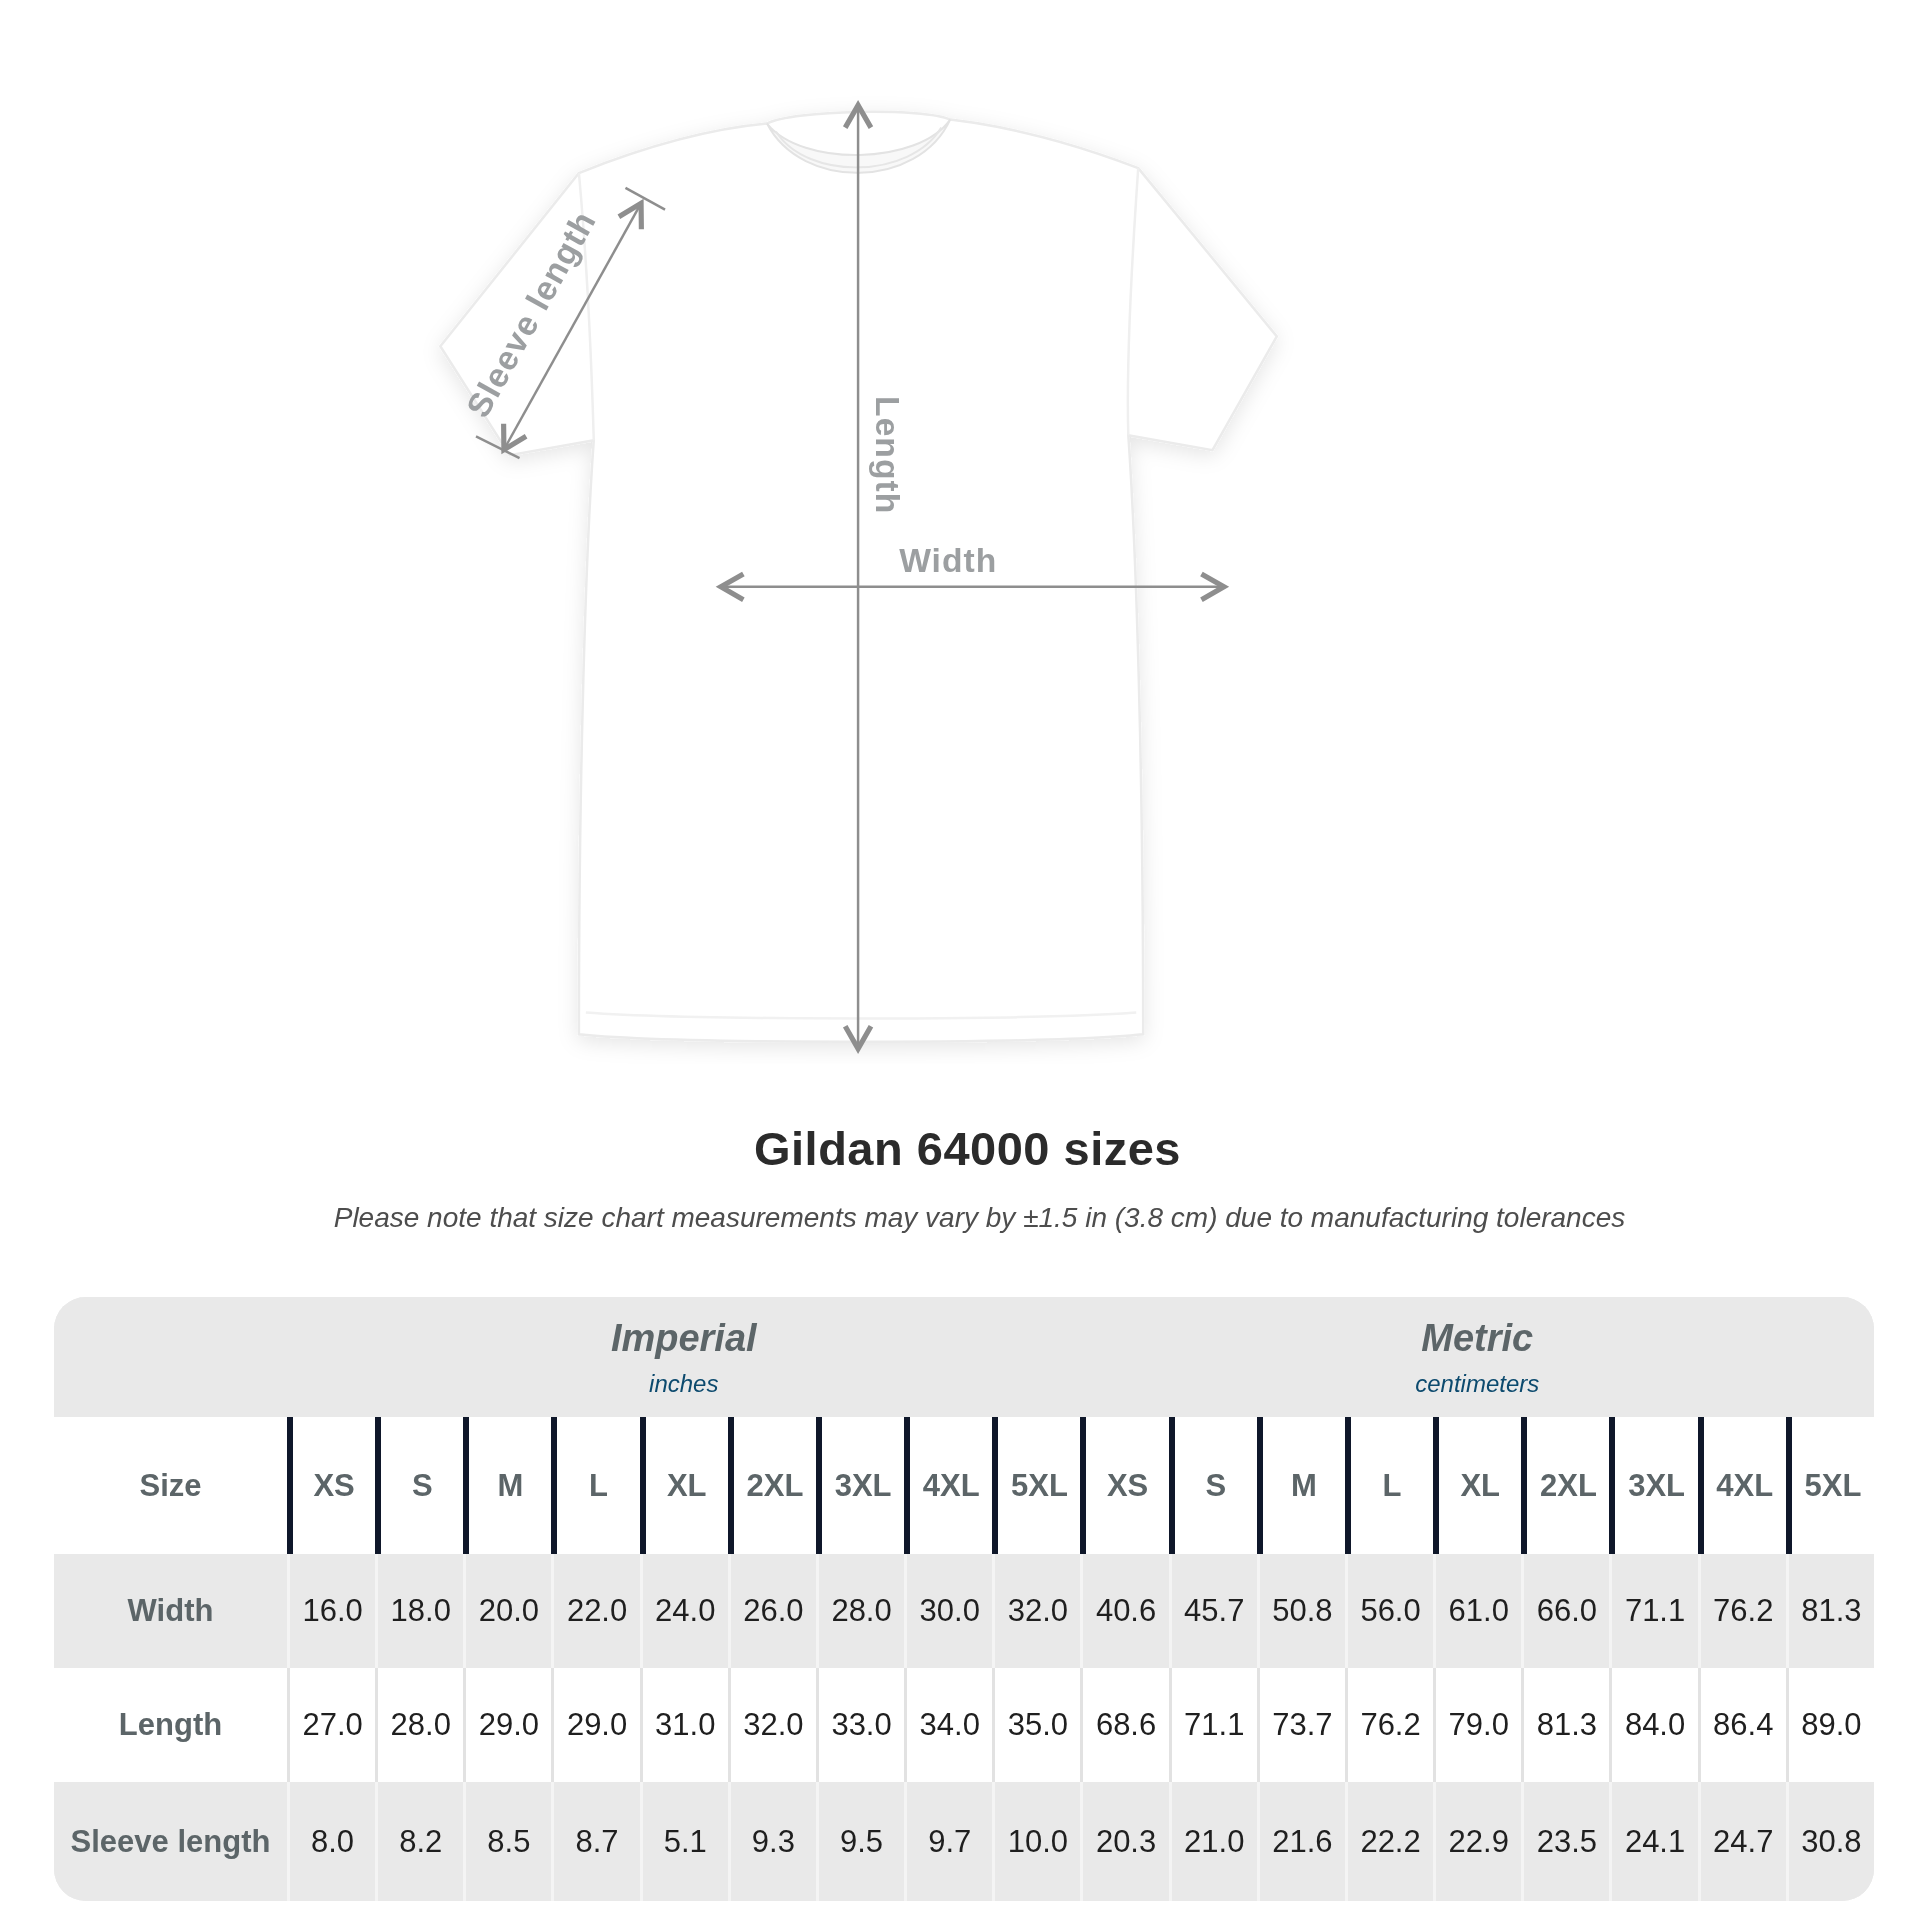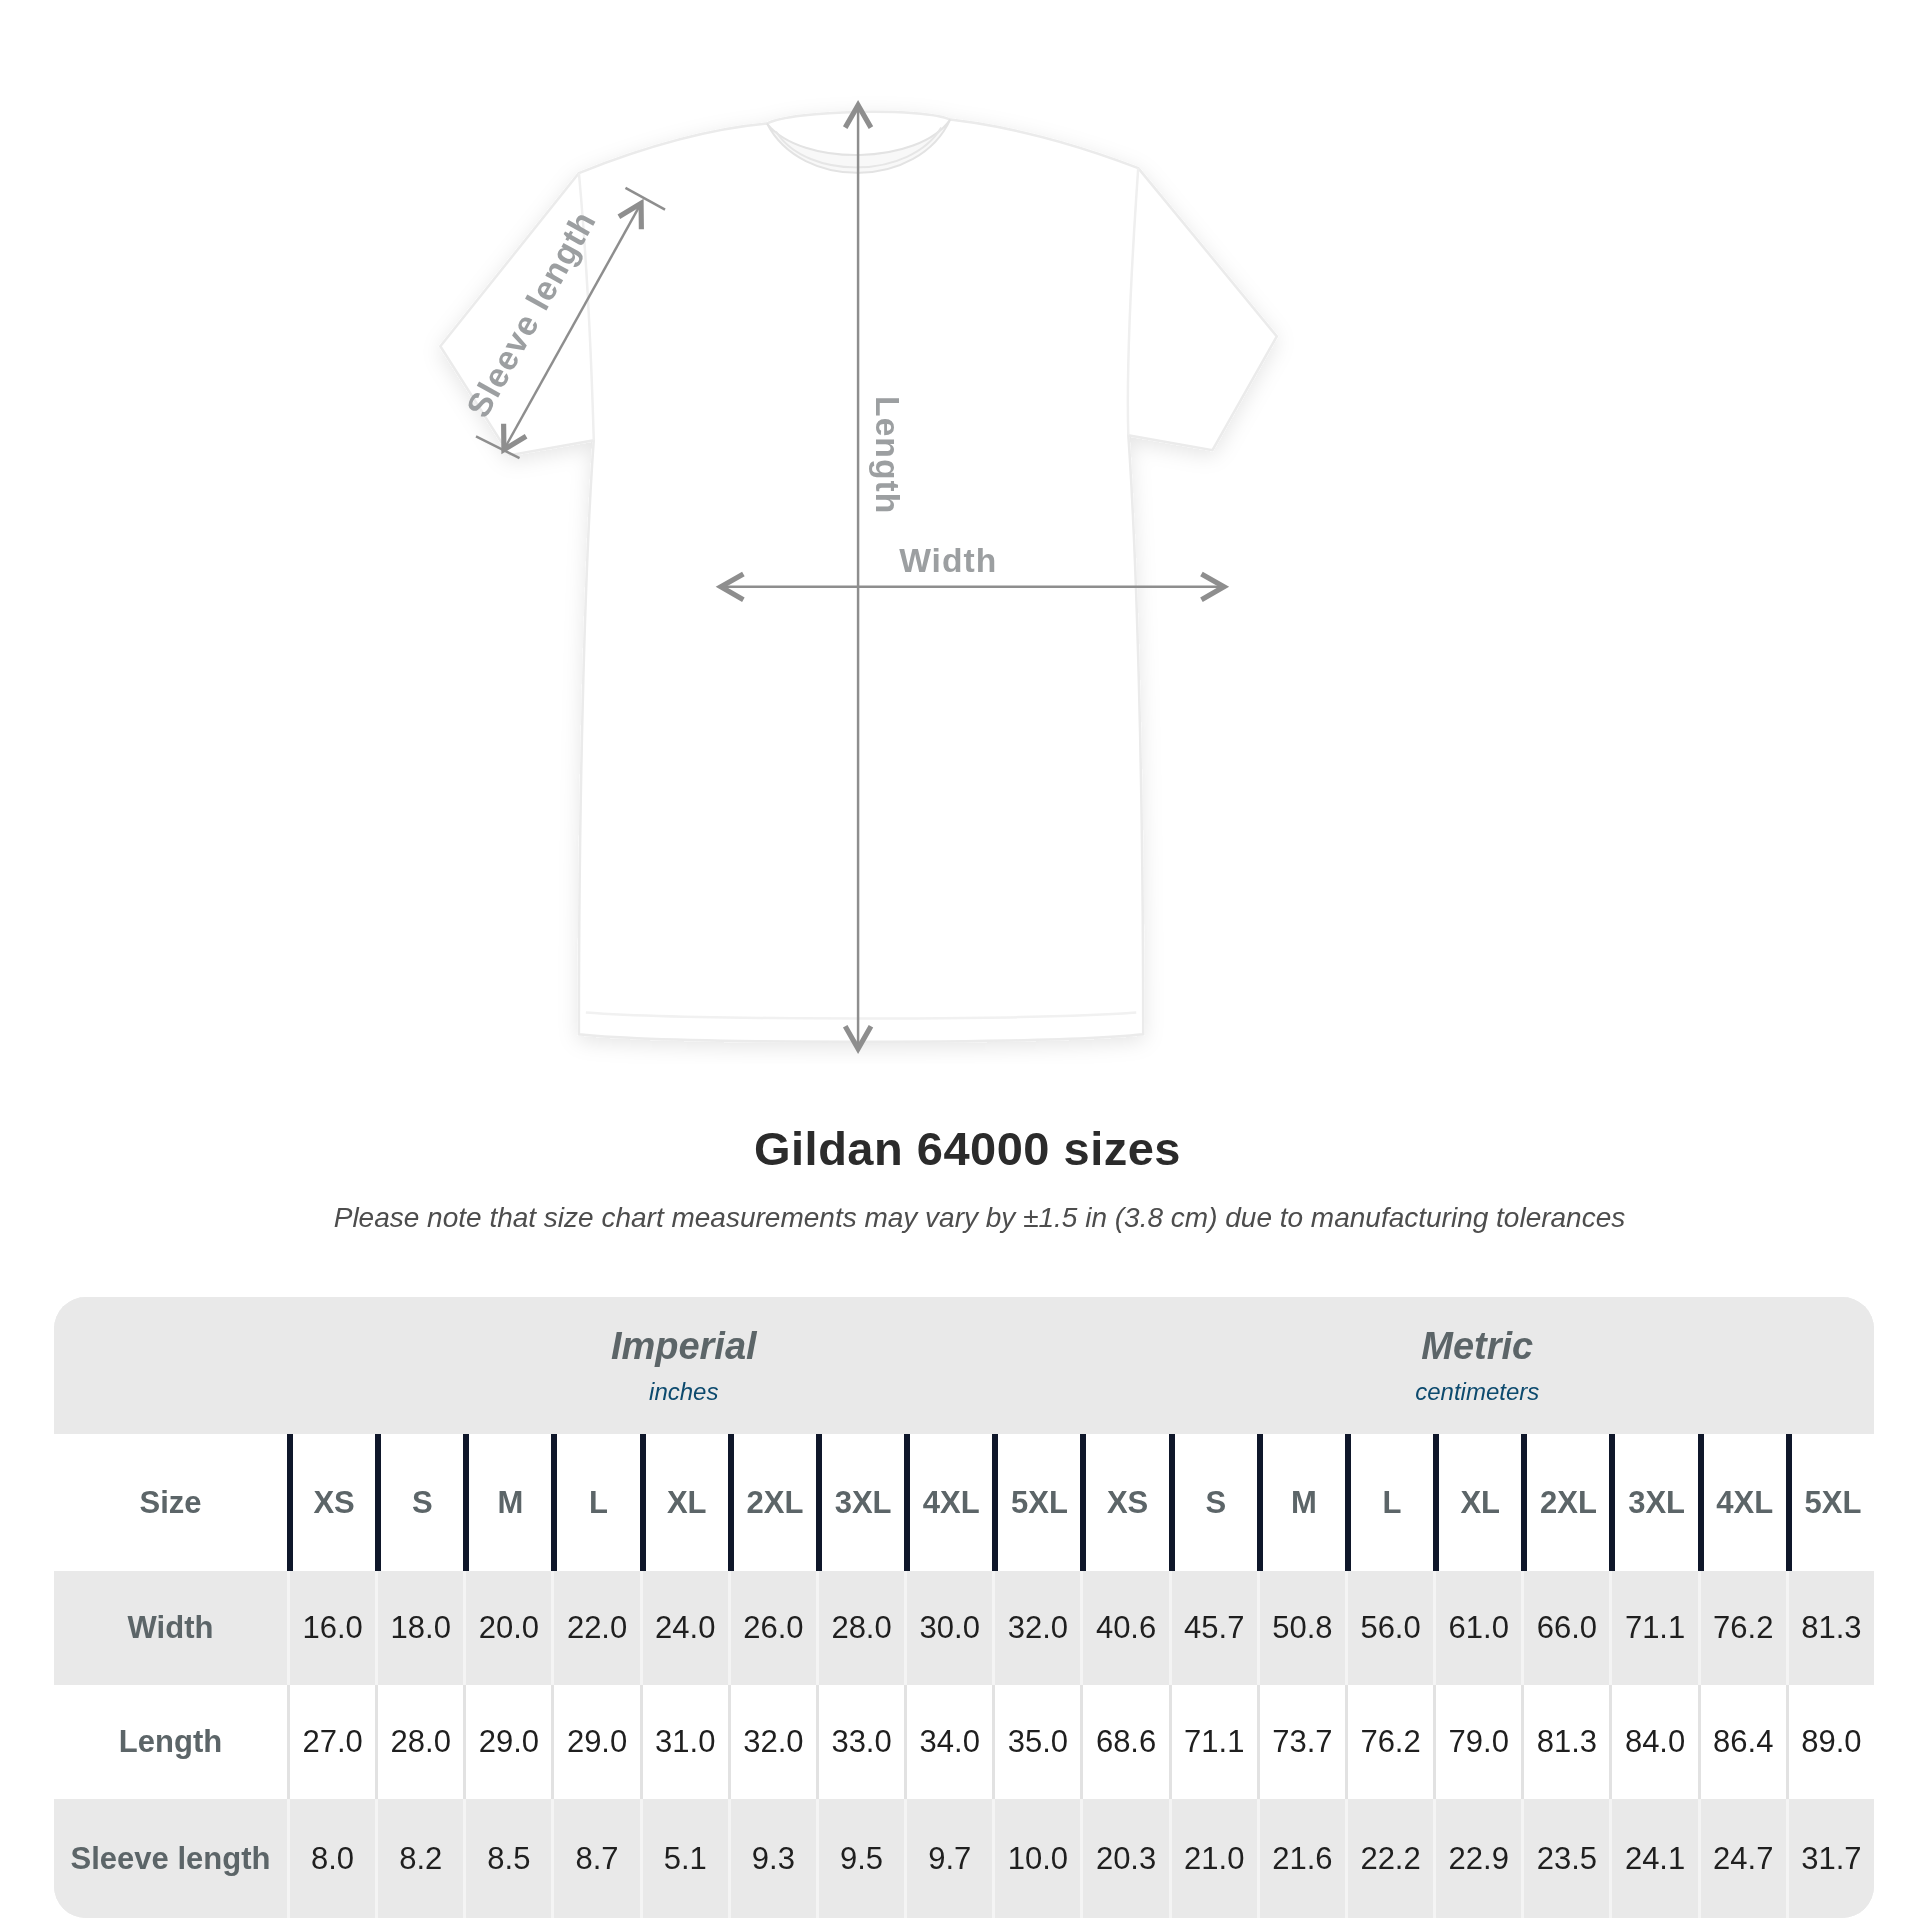--- a/index.html
+++ b/index.html
@@ -21,21 +21,21 @@
     position:absolute;left:0;top:1186px;width:100%;margin:16px;text-align:center;
     font-size:28px;font-style:italic;color:#4d4d4d;
   }
   
   .size-table{
     position:absolute;left:54px;top:1297px;width:1820px;
     border-radius:32px;overflow:hidden;background:#e9e9e9;
   }
   .unit-band{
     display:grid;grid-template-columns:233px 1fr 1fr;
-    background:#e9e9e9;height:137px;
+    background:#e9e9e9;height:120px;
   }
   .unit-group{display:flex;flex-direction:column;align-items:center;justify-content:center;gap:10px;}
   .unit-title{font-size:38px;font-weight:bold;font-style:italic;color:#5c6568;}
   .unit-sub{font-size:24px;font-style:italic;color:#0c4a6e;}
   .trow{
     display:grid;grid-template-columns:233px repeat(18,1fr);
     align-items:center;
   }
   .trow > div{
     height:100%;display:flex;align-items:center;justify-content:center;
@@ -195,17 +195,17 @@
         <div class="val">9.7</div>
         <div class="val">10.0</div>
         <div class="val">20.3</div>
         <div class="val">21.0</div>
         <div class="val">21.6</div>
         <div class="val">22.2</div>
         <div class="val">22.9</div>
         <div class="val">23.5</div>
         <div class="val">24.1</div>
         <div class="val">24.7</div>
-        <div class="val">31.7</div>
+        <div class="val">30.8</div>
       </div>
     </div>
 </div>
 
 
 </body></html>

